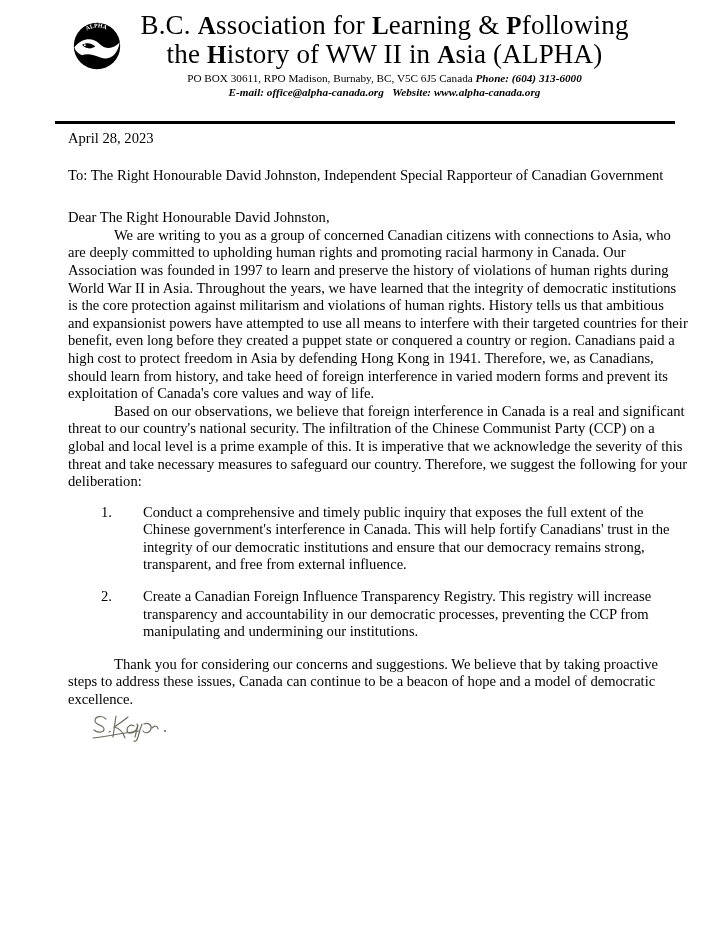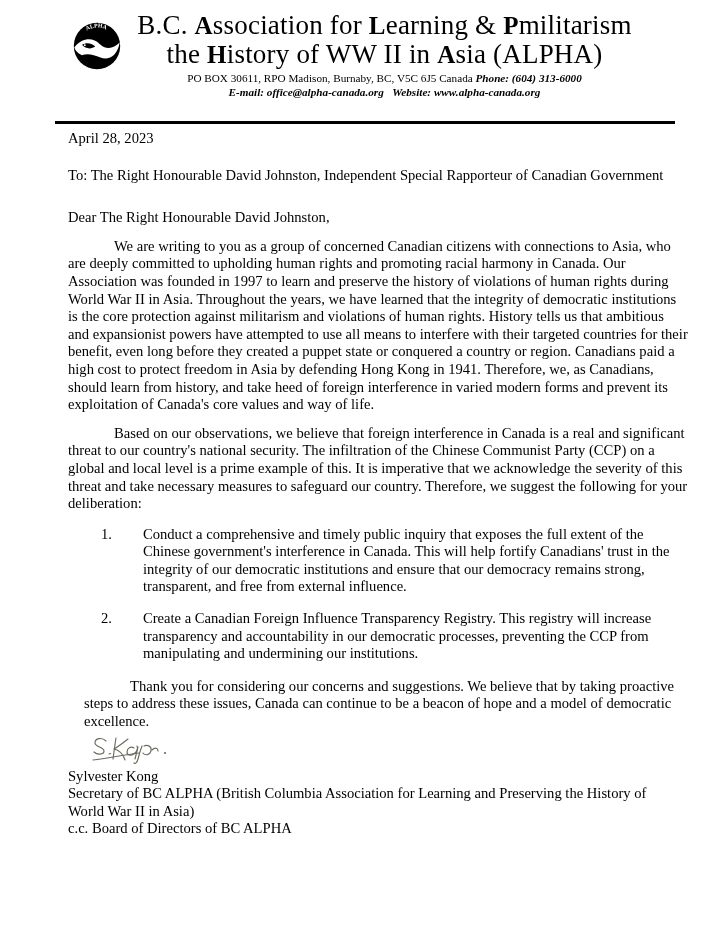--- a/index.html
+++ b/index.html
@@ -90,21 +90,20 @@
   }
   .date { margin-bottom: 19px; }
   .to-line { white-space: nowrap; }
   .re-line { margin-bottom: 0; }
   .re-line .subject {
     font-weight: bold;
     text-decoration: underline;
   }
   .salutation { margin-top: 25px; }
   .para {
-    margin-top: 11px;
     text-align: left;
     text-indent: 46px;
   }
 
   ol.suggestions {
     margin: 13px 0 0 0;
     padding: 0;
     list-style: none;
   }
   ol.suggestions li {
@@ -112,21 +111,21 @@
     padding-left: 75px;
     margin-bottom: 14px;
   }
   ol.suggestions li .num {
     position: absolute;
     left: 33px;
     top: 0;
   }
   ol.suggestions li .itxt { display: block; margin-top: 8px; }
 
-  .closing { margin-top: 15px; text-indent: 46px; margin-left: 16px; }
+  .closing { margin-top: 15px; text-indent: 46px; }
   .sincerely { margin-top: 20px; }
 
   .signature {
     height: 36px;
     margin-top: 1px;
     padding-left: 22px;
   }
   .signature svg { display: block; }
 
   .sigblock { margin-top: 0px; }
@@ -156,21 +155,21 @@
         <text font-family="&quot;Liberation Serif&quot;, serif" font-size="10" font-weight="bold" fill="#ffffff">
           <textPath href="#arcTop" startOffset="32%">ALPHA</textPath>
         </text>
         <text font-family="&quot;Liberation Serif&quot;, serif" font-size="6.5" fill="#000000">
           <textPath href="#arcBot" startOffset="18%">SINCE 1997</textPath>
         </text>
       </svg>
     </div>
 
     <div class="org-title">
-      <div class="tline"><span class="plain">B.C. </span><span class="cap">A</span><span class="plain">ssociation for </span><span class="cap">L</span><span class="plain">earning &amp; </span><span class="cap">P</span><span class="plain">militarism</span></div>
+      <div class="tline"><span class="plain">B.C. </span><span class="cap">A</span><span class="plain">ssociation for </span><span class="cap">L</span><span class="plain">earning &amp; </span><span class="cap">P</span><span class="plain">following</span></div>
       <div class="tline"><span class="plain">the </span><span class="cap">H</span><span class="plain">istory of WW II in </span><span class="cap">A</span><span class="plain">sia (ALPHA)</span></div>
     </div>
 
     <div class="contact">
       <div class="cline"><span>PO BOX 30611, RPO Madison, Burnaby, BC, V5C 6J5 Canada </span><span class="bolditalic">Phone:</span><span class="bolditalic"> (604) 313-6000</span></div>
       <div class="cline"><span class="bolditalic">E-mail:</span><span class="bolditalic"> office@alpha-canada.org</span><span>&nbsp;&nbsp;&nbsp;</span><span class="bolditalic">Website:</span><span class="bolditalic"> www.alpha-canada.org</span></div>
     </div>
   </div>
 
   <div class="rule"></div>
@@ -213,21 +212,15 @@
           <path d="M 48,15 C 47,19 46,23 45,27"></path>
           <path d="M 52,14 C 50,19 49,23 48,27 C 47,31 45,32 44,31"></path>
           <path d="M 54,14 C 58,12 62,15 61,19 C 60,23 55,24 53,21"></path>
           <path d="M 62,18 C 65,15 68,16 68,19"></path>
           <path d="M 3,28 C 18,26 34,23 49,21"></path>
         </g>
         <circle cx="75" cy="21" r="1.1" fill="#6b6b5e"></circle>
       </svg>
     </div>
 
-    <div class="sigblock">
-      <span class="sline sname">Sylvester Kong</span>
-      <span class="sline">Secretary of BC ALPHA (British Columbia Association for Learning and Preserving the History of</span>
-      <span class="sline">World War II in Asia)</span>
-      <span class="sline cc">c.c. Board of Directors of BC ALPHA</span>
-    </div>
 
   </div>
 </div>
 
 </body></html>

